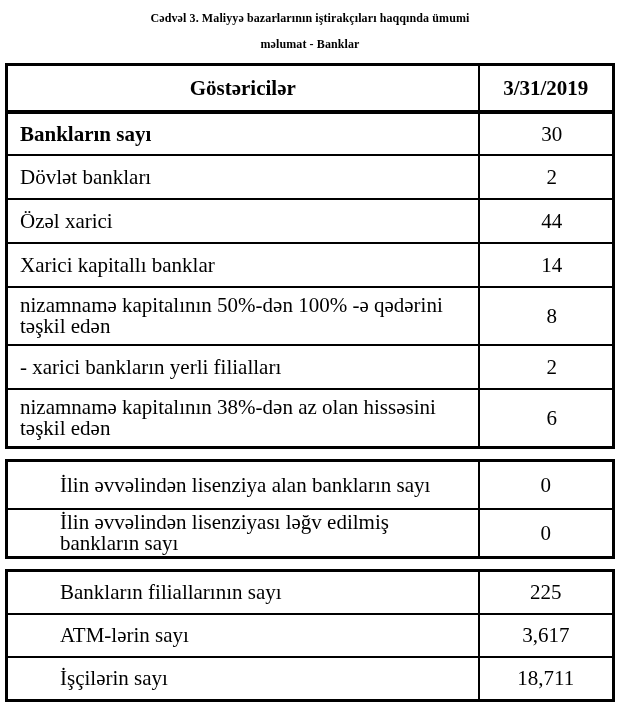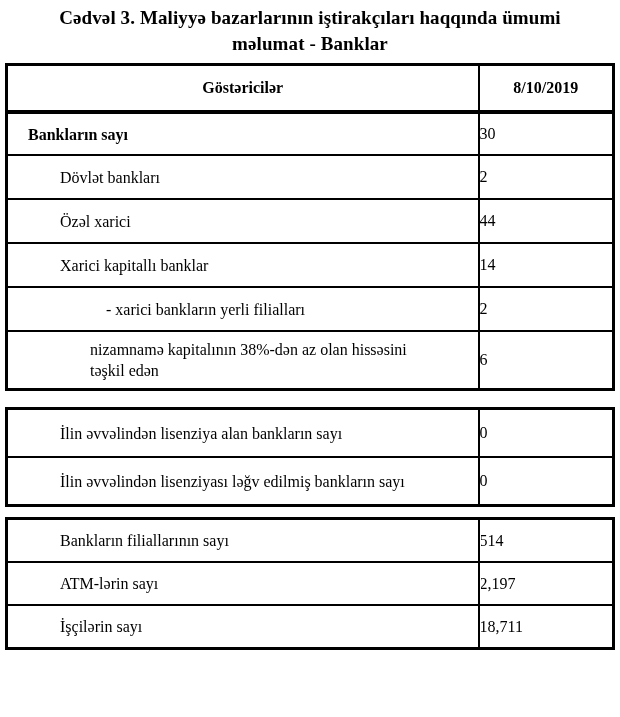--- a/index.html
+++ b/index.html
@@ -14,61 +14,61 @@
     height: 717px;
     overflow: hidden;
   }
   .page {
     padding: 5px 5px 0 5px;
     box-sizing: border-box;
   }
   .title {
     text-align: center;
     font-weight: bold;
-    font-size: 19px;
+    font-size: 12px;
     line-height: 26px;
     height: 52px;
     margin-bottom: 6px;
     white-space: pre-line;
     letter-spacing: 0.1px;
   }
   table.sec {
     border-collapse: collapse;
     width: 610px;
     table-layout: fixed;
     background: #ffffff;
   }
-  table.sec-b { margin-top: 16px; }
+  table.sec-b { margin-top: 10px; }
   table.sec-c { margin-top: 10px; }
   .sec th, .sec td {
     border: 2px solid #000000;
     vertical-align: middle;
-    font-size: 16px;
+    font-size: 21px;
     overflow: hidden;
   }
   table.sec { border: 3px solid #000000; }
   .sec th {
     font-weight: bold;
     text-align: center;
     height: 42px;
     border-bottom: 4px solid #000000;
   }
   .col-label { width: 472px; }
   .col-value { width: auto; }
   td.lbl {
     text-align: left;
     padding-right: 8px;
     white-space: pre-line;
     line-height: 21px;
   }
   td.val {
-    text-align: left;
+    text-align: center;
     padding: 0;
   }
-  .sec-a td { height: 40px; }
+  .sec-a td { height: 40px; padding-left: 12px; }
   .sec-a tr.r-first td { height: 38px; }
   .sec-a tr.tall td { height: 54px; }
   .sec-b td { height: 44px; }
   .sec-c td { height: 39px; border-radius: 13px; }
   .ind-1 { padding-left: 20px; }
   .ind-2 { padding-left: 52px; }
   .ind-3 { padding-left: 82px; }
   .ind-4 { padding-left: 98px; }
   .bold { font-weight: bold; }
 </style>
@@ -81,37 +81,42 @@
 məlumat - Banklar</div>
 
   <table class="sec sec-a">
     <colgroup>
         <col class="col-label">
         <col class="col-value">
       </colgroup>
     <tbody>
       <tr>
         <th>Göstəricilər</th>
-        <th>8/10/2019</th>
+        <th>3/31/2019</th>
       </tr>
       <tr class="r-first">
         <td class="lbl ind-1 bold">Bankların sayı</td>
         <td class="val">30</td>
       </tr>
       <tr>
         <td class="lbl ind-2">Dövlət bankları</td>
         <td class="val">2</td>
       </tr>
       <tr>
         <td class="lbl ind-2">Özəl xarici</td>
         <td class="val">44</td>
       </tr>
       <tr>
         <td class="lbl ind-2">Xarici kapitallı banklar</td>
         <td class="val">14</td>
+      </tr>
+      <tr class="tall">
+        <td class="lbl ind-3">nizamnamə kapitalının 50%-dən 100% -ə qədərini
+təşkil edən</td>
+        <td class="val">8</td>
       </tr>
       <tr>
         <td class="lbl ind-4">-  xarici bankların yerli filialları</td>
         <td class="val">2</td>
       </tr>
       <tr class="tall">
         <td class="lbl ind-3">nizamnamə kapitalının 38%-dən az olan hissəsini
 təşkil edən</td>
         <td class="val">6</td>
       </tr>
@@ -136,25 +141,25 @@
   </table>
 
   <table class="sec sec-c">
     <colgroup>
         <col class="col-label">
         <col class="col-value">
       </colgroup>
     <tbody>
       <tr>
         <td class="lbl ind-2">Bankların filiallarının sayı</td>
-        <td class="val">514</td>
+        <td class="val">225</td>
       </tr>
       <tr>
         <td class="lbl ind-2">ATM-lərin sayı</td>
-        <td class="val">2,197</td>
+        <td class="val">3,617</td>
       </tr>
       <tr>
         <td class="lbl ind-2">İşçilərin sayı</td>
         <td class="val">18,711</td>
       </tr>
     </tbody>
   </table>
 
 </div>
 

